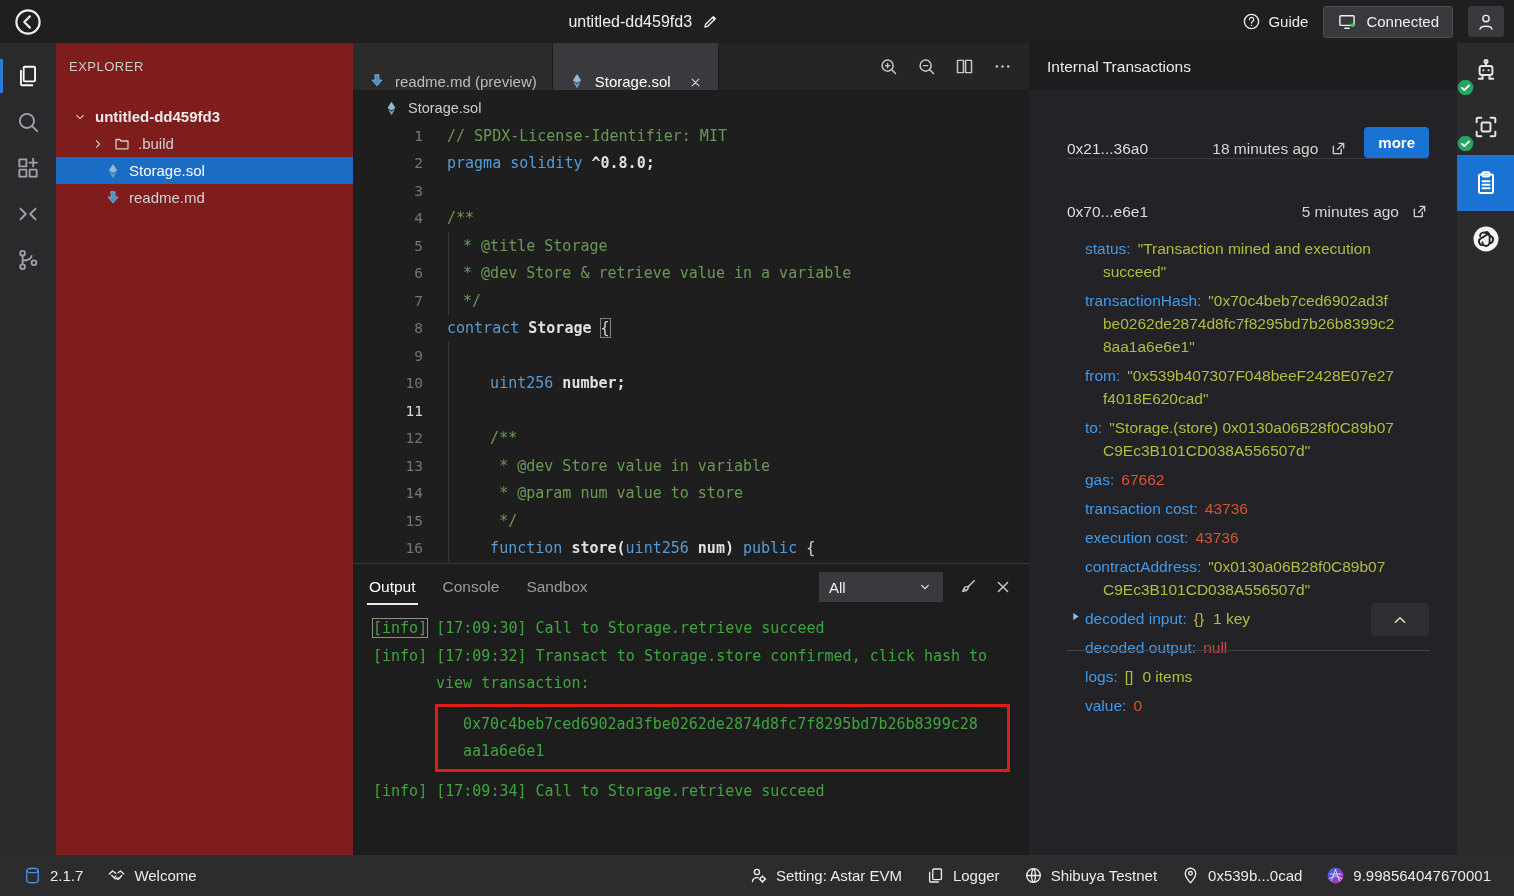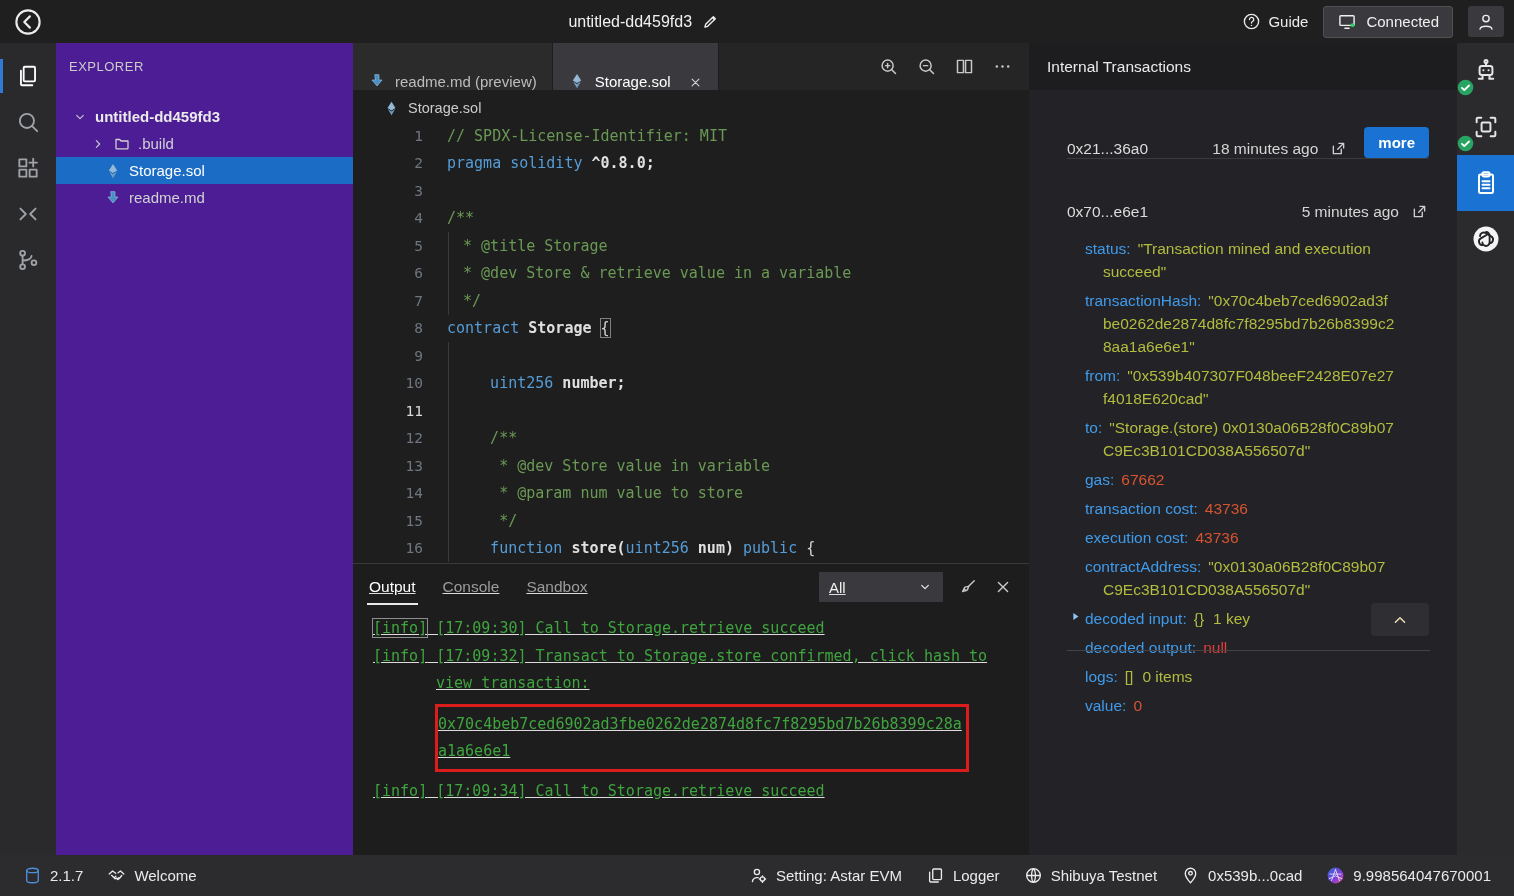--- a/index.html
+++ b/index.html
@@ -17,21 +17,21 @@
   .avatar-btn { background:#3a3a3e; border-radius:3px; width:36px; height:31px; display:flex; align-items:center; justify-content:center; color:#ececec; cursor:pointer; }
 
   
   .main { flex:1; display:flex; min-height:0; }
 
   .activitybar { width:56px; background:#2a2a2c; display:flex; flex-direction:column; align-items:center; padding-top:10px; }
   .act-item { width:56px; height:46px; display:flex; align-items:center; justify-content:center; color:#9fa3a8; position:relative; cursor:pointer; }
   .act-item.active { color:#fff; }
   .act-item.active::before { content:""; position:absolute; left:0; top:6px; bottom:6px; width:3px; background:#2f7bd6; }
 
-  .sidebar { width:297px; background:#4c1d95; display:flex; flex-direction:column; }
+  .sidebar { width:297px; background:#7f1d1d; display:flex; flex-direction:column; }
   .sidebar-header { height:47px; flex:0 0 auto; display:flex; align-items:center; padding-left:13px; font-size:13px; letter-spacing:.5px; color:#cccccc; }
   .tree { padding-top:13px; font-size:15px; color:#d2d2d2; }
   .tree-row { height:27px; display:flex; align-items:center; gap:7px; cursor:pointer; white-space:nowrap; }
   .tree-row.root { padding-left:16px; font-weight:bold; color:#eaeaea; }
   .tree-row.child-chev { padding-left:34px; }
   .tree-row.child { padding-left:48px; }
   .tree-row.selected { background:#1a6cc5; color:#fff; }
   .chev { display:flex; color:#c9c9c9; }
 
   .editor-col { width:676px; display:flex; flex-direction:column; background:#1e1e1e; }
@@ -46,31 +46,31 @@
   .breadcrumb { height:28px; display:flex; align-items:center; gap:8px; padding-left:30px; color:#cccccc; font-size:14.5px; font-family:"Liberation Sans",sans-serif; }
   .code-line { height:27.5px; display:flex; align-items:center; white-space:pre; position:relative; }
   .code-line.guide::before { content:""; position:absolute; left:95px; top:0; height:100%; border-left:1px solid #3a3a3a; }
   .gutter { width:70px; flex:0 0 auto; text-align:right; color:#6f7680; font-size:14.5px; }
   .code-line.current .gutter { color:#dadada; }
   .code-text { margin-left:24px; }
   .tc { color:#6a9955; } .tk { color:#569cd6;margin-top:35px; } .tp { color:#d4d4d4; }
   .tb { color:#e0e0e0; font-weight:bold; }
   .tbox { outline:1px solid #808080; }
 
-  .output-panel { flex:1; border-top:1px solid #3a3a3a; display:flex; flex-direction:column; background:#1d1d1d;text-decoration:underline; }
+  .output-panel { flex:1; border-top:1px solid #3a3a3a; display:flex; flex-direction:column; background:#1d1d1d; }
   .output-tabs { height:46px; flex:0 0 auto; display:flex; align-items:center; gap:27px; padding:0 16px; }
   .otab { font-size:15.5px; color:#9c9c9c; position:relative; cursor:pointer; }
   .otab.active { color:#fff; }
   .otab.active::after { content:""; position:absolute; left:-2px; right:-2px; bottom:-9px; height:2px; background:#eaeaea; }
   .output-controls { margin-left:auto; display:flex; align-items:center; gap:15px; color:#c9c9c9; }
   .filter { width:124px; height:30px; background:#3a3a3e; display:flex; align-items:center; justify-content:space-between; padding:0 10px; color:#f0f0f0; font-size:15px; cursor:pointer; }
   .logs { font-family:"DejaVu Sans Mono",monospace; font-size:15px; line-height:27.5px; color:#3fa53f; padding:5px 14px 0 20px; }
   .log-line { padding-left:63px; text-indent:-63px; }
   .hl { outline:1px solid #8f8f8f; }
-  .hashbox { margin:6px 0 6px 62px; width:534px; border:3px solid #dd1c1c; padding:4px 0; word-break:break-all; line-height:27px; }
+  .hashbox { margin:6px 0 6px 62px; width:575px; border:3px solid #dd1c1c; padding:4px 25px; word-break:break-all; line-height:27px; }
 
   .right-panel { width:428px; background:#232327; position:relative; font-size:15.5px; display:flex; flex-direction:column; }
   .rp-header { height:47px; flex:0 0 auto; background:#1d1d20; display:flex; align-items:center; padding-left:18px; color:#eaeaea; font-size:15.5px; }
   .tx-rows { padding-top:6px; }
   .tx-row { display:flex; align-items:flex-end; padding:0 28px 0 38px; height:62px; color:#dcdcdc; }
   .tx-time { margin-left:auto; display:flex; align-items:center; gap:11px; color:#d5d5d5; }
   .ext { display:flex; color:#cfcfcf; cursor:pointer; }
   .more-btn { background:#1a73d2; color:#fff; font-weight:bold; border:none; border-radius:4px; padding:7px 14px; font-size:15px; margin-left:16px; cursor:pointer; }
   .tx-divider { border-top:1px solid #3b3b3e; margin:0 28px 0 38px; }
   .details { padding:16px 62px 0 56px; line-height:23px; }

